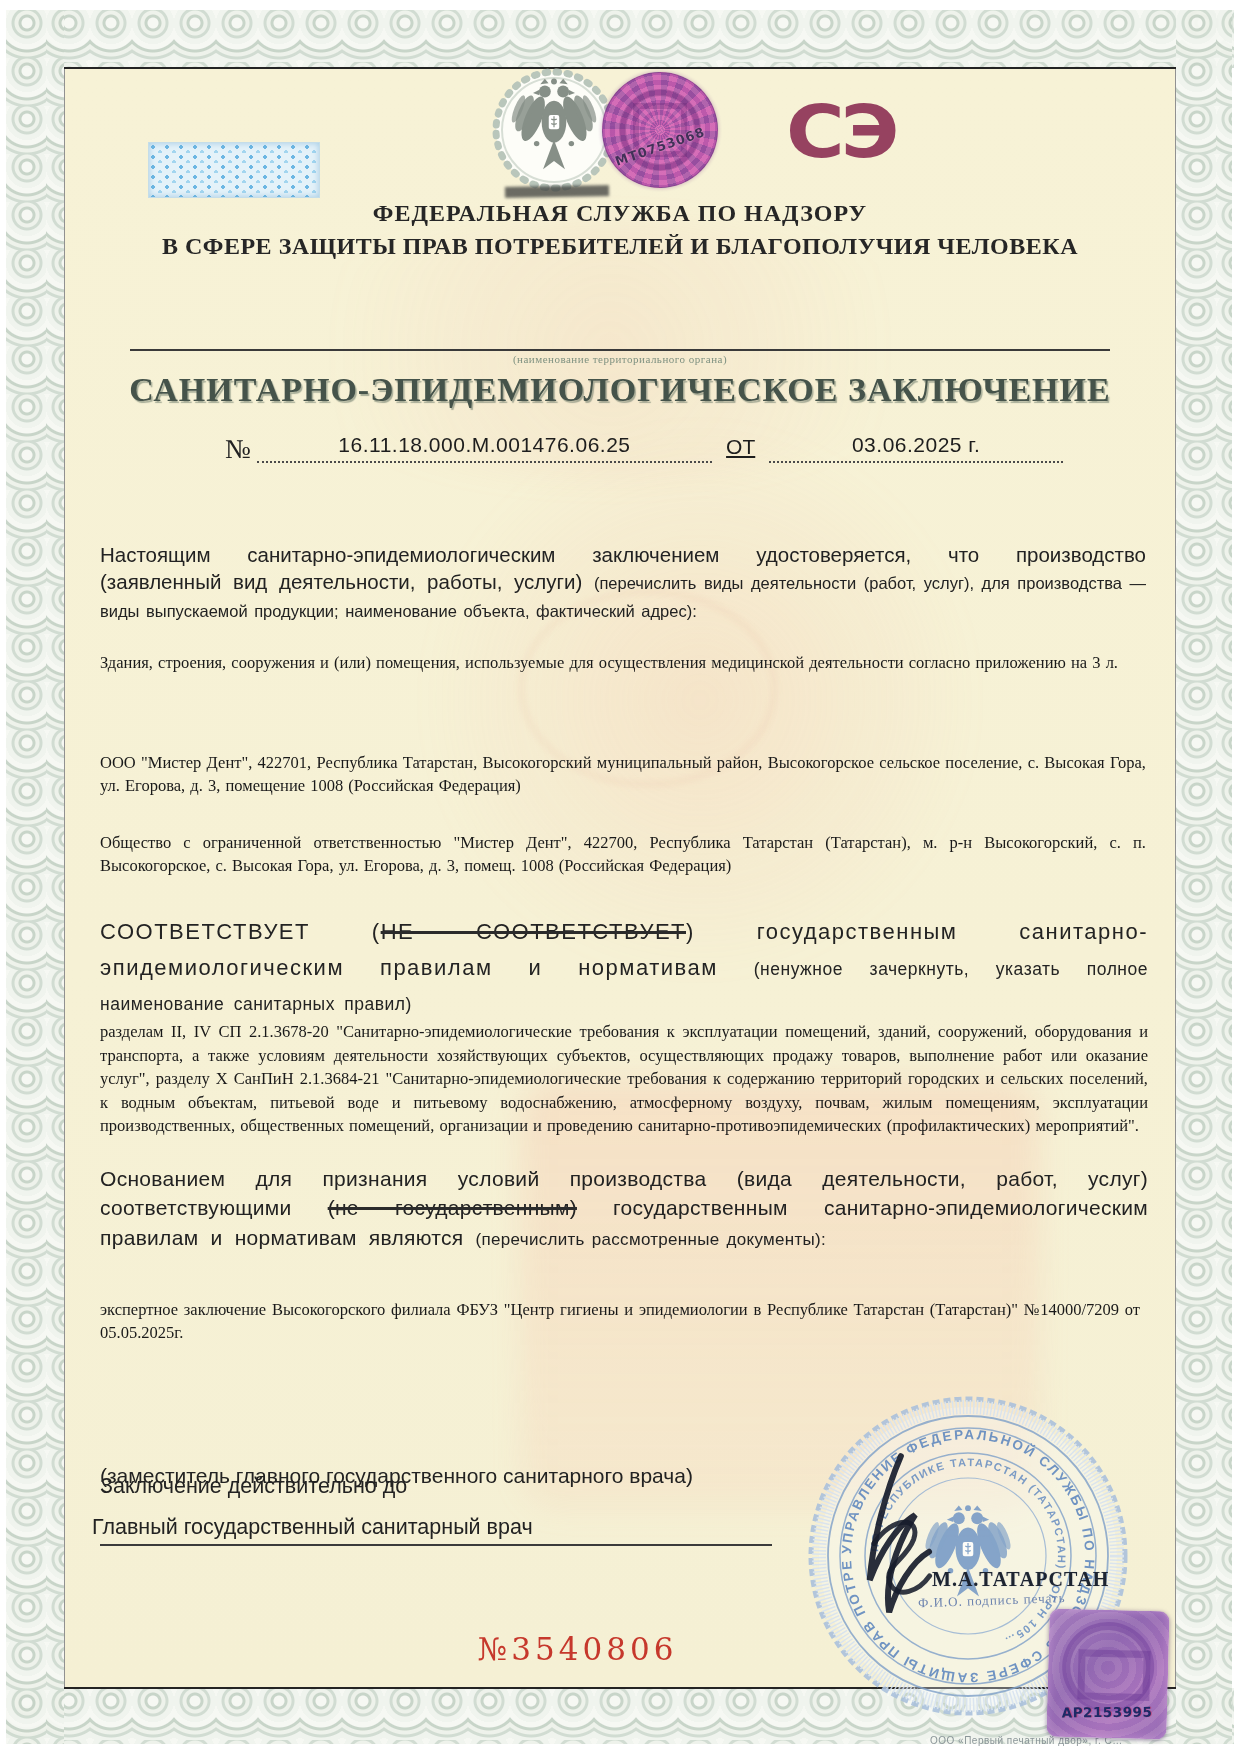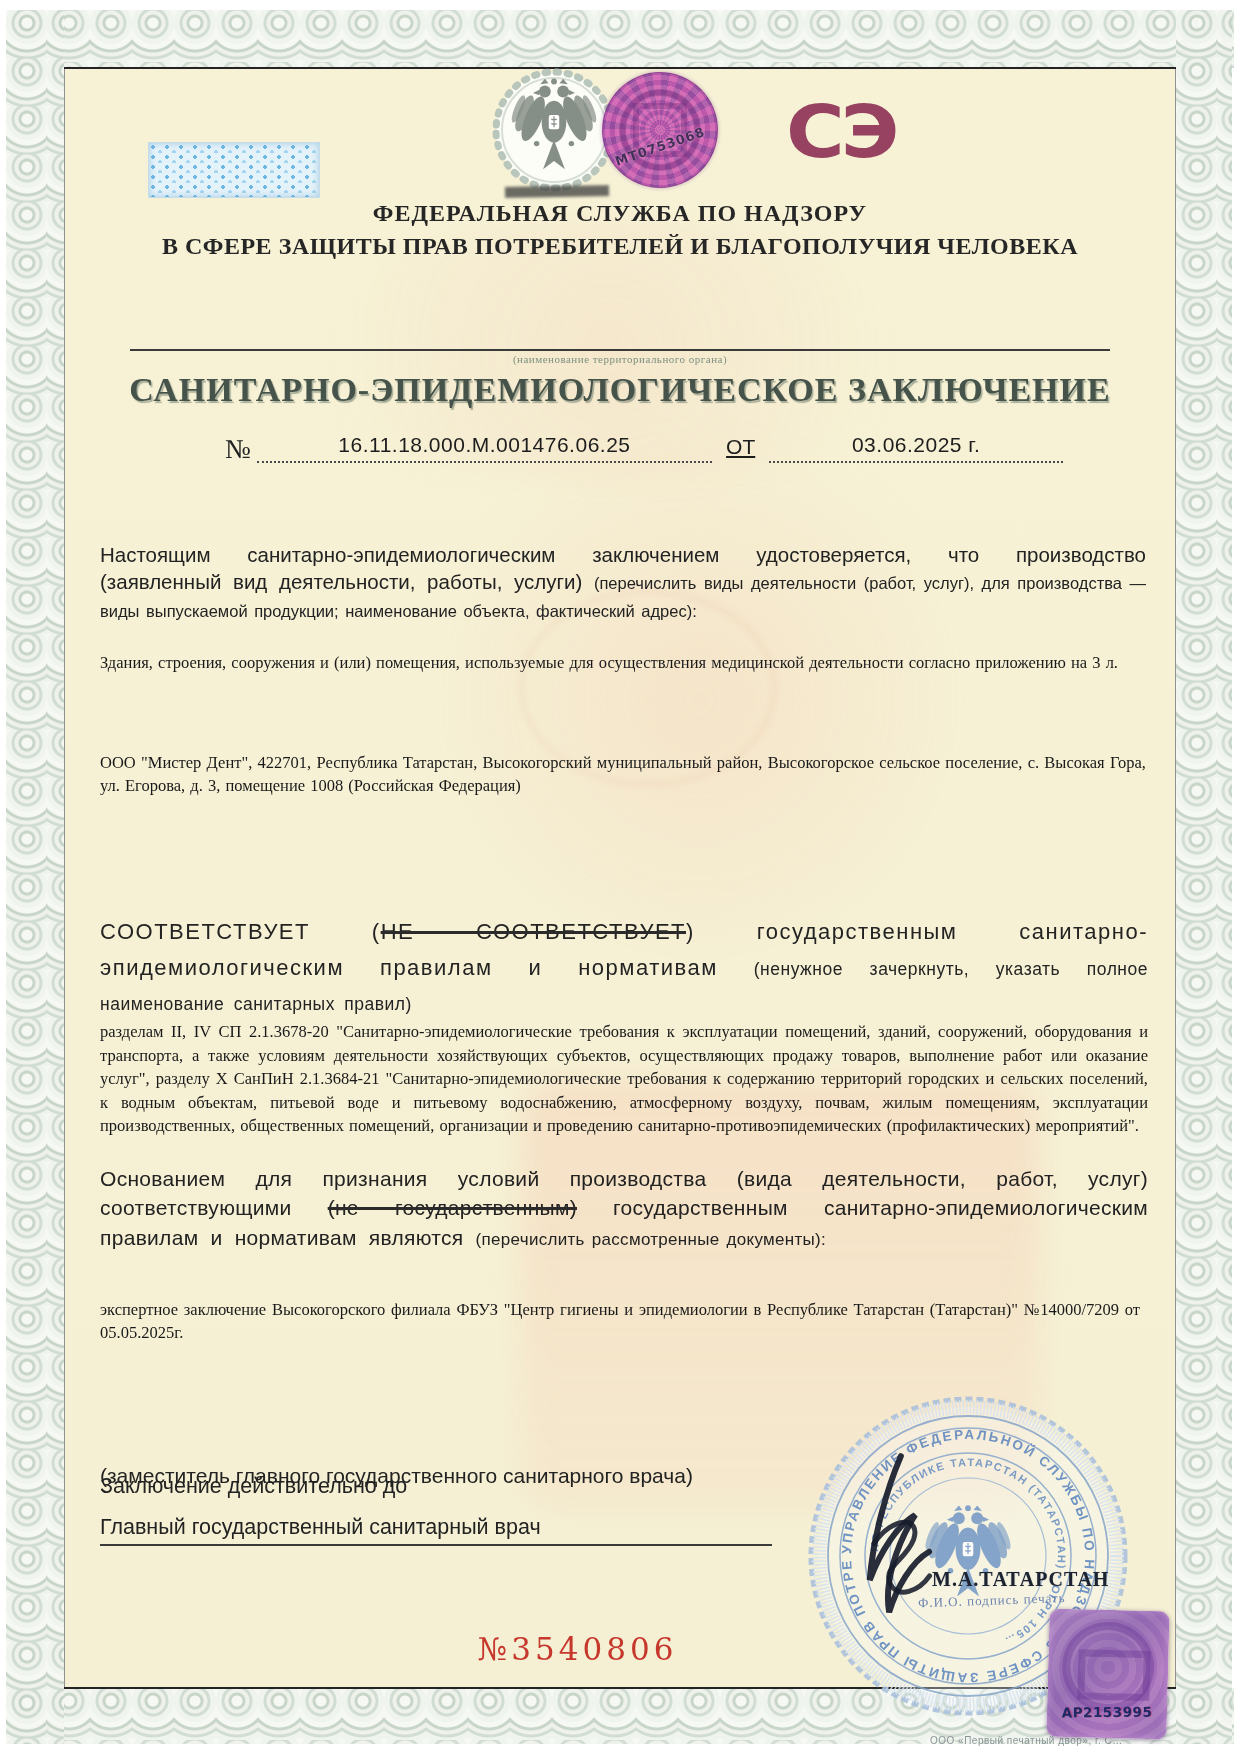--- a/index.html
+++ b/index.html
@@ -70,21 +70,21 @@
   .p-value{left:100px;top:831px;width:1046px;}
   .p-compliance{left:100px;top:914px;width:1048px;font-size:22px;line-height:1.62;
     letter-spacing:1.5px;word-spacing:11px;text-align:justify;color:#232323;}
   .p-compliance .t-paren{font-size:17.5px;letter-spacing:.5px;word-spacing:4px;}
   .p-rules{left:100px;top:1020px;width:1048px;line-height:1.43;}
   .p-basis{left:100px;top:1164px;width:1048px;font-size:21px;line-height:1.4;
     letter-spacing:.3px;word-spacing:6px;text-align:justify;color:#222;}
   .p-basis .t-paren{font-size:17px;word-spacing:2px;}
   .p-docs{left:100px;top:1298px;width:1040px;}
   .p-valid{left:100px;top:1474px;width:700px;font-size:21.5px;color:#222;}
-  .p-chief{left:100px;top:1515px;width:760px;font-size:21.5px;color:#222;}
+  .p-chief{left:92px;top:1515px;width:760px;font-size:21.5px;color:#222;}
   .sig-rule{left:100px;top:1544px;width:672px;height:2px;background:#3b3b3b;z-index:5;}
   .p-deputy{left:100px;top:1464px;width:760px;font-size:21px;color:#222;}
   .red-num{left:478px;top:1634px;font:400 31px/1 "DejaVu Serif",serif;color:#c6382c;
     letter-spacing:4px;z-index:5;}
   .printer-note{left:930px;top:1735px;width:300px;font-size:10px;color:#8a9598;z-index:6;
     letter-spacing:.5px;filter:blur(.4px);}
 
   
   .strip{left:148px;top:142px;width:170px;height:54px;z-index:4;
     background-color:#e3f2fb;
@@ -217,20 +217,21 @@
 
   <div class="abs t-main p-certify">
     <span>Настоящим санитарно-эпидемиологическим заключением удостоверяется, что производство (заявленный вид деятельности, работы, услуги) </span><span class="t-paren">(перечислить виды деятельности (работ, услуг), для производства — виды выпускаемой продукции; наименование объекта, фактический адрес):</span>
   </div>
 
   <div class="abs ser-sm p-activity">Здания, строения, сооружения и (или) помещения, используемые для осуществления медицинской деятельности согласно приложению на 3 л.</div>
 
   <div class="abs ser-sm p-address">ООО "Мистер Дент", 422701, Республика Татарстан, Высокогорский муниципальный район, Высокогорское сельское поселение, с. Высокая Гора, ул. Егорова, д. 3, помещение 1008 (Российская Федерация)</div>
 
 
+  <div class="abs ser-sm p-value">Общество с ограниченной ответственностью "Мистер Дент", 422700, Республика Татарстан (Татарстан), м. р-н Высокогорский, с. п. Высокогорское, с. Высокая Гора, ул. Егорова, д. 3, помещ. 1008 (Российская Федерация)</div>
 
   <div class="abs p-compliance">
     <span>СООТВЕТСТВУЕТ</span><span> (</span><span class="strike">НЕ СООТВЕТСТВУЕТ</span><span>) </span><span>государственным санитарно-эпидемиологическим правилам и нормативам </span><span class="t-paren">(ненужное зачеркнуть, указать полное наименование санитарных правил)</span>
   </div>
 
   <div class="abs ser-sm p-rules">разделам II, IV СП 2.1.3678-20 "Санитарно-эпидемиологические требования к эксплуатации помещений, зданий, сооружений, оборудования и транспорта, а также условиям деятельности хозяйствующих субъектов, осуществляющих продажу товаров, выполнение работ или оказание услуг", разделу X СанПиН 2.1.3684-21 "Санитарно-эпидемиологические требования к содержанию территорий городских и сельских поселений, к водным объектам, питьевой воде и питьевому водоснабжению, атмосферному воздуху, почвам, жилым помещениям, эксплуатации производственных, общественных помещений, организации и проведению санитарно-противоэпидемических (профилактических) мероприятий".</div>
 
   <div class="abs p-basis">
     <span>Основанием для признания условий производства (вида деятельности, работ, услуг) соответствующими </span><span class="strike">(не государственным)</span><span> государственным санитарно-эпидемиологическим правилам и нормативам являются </span><span class="t-paren">(перечислить рассмотренные документы):</span>
   </div>

